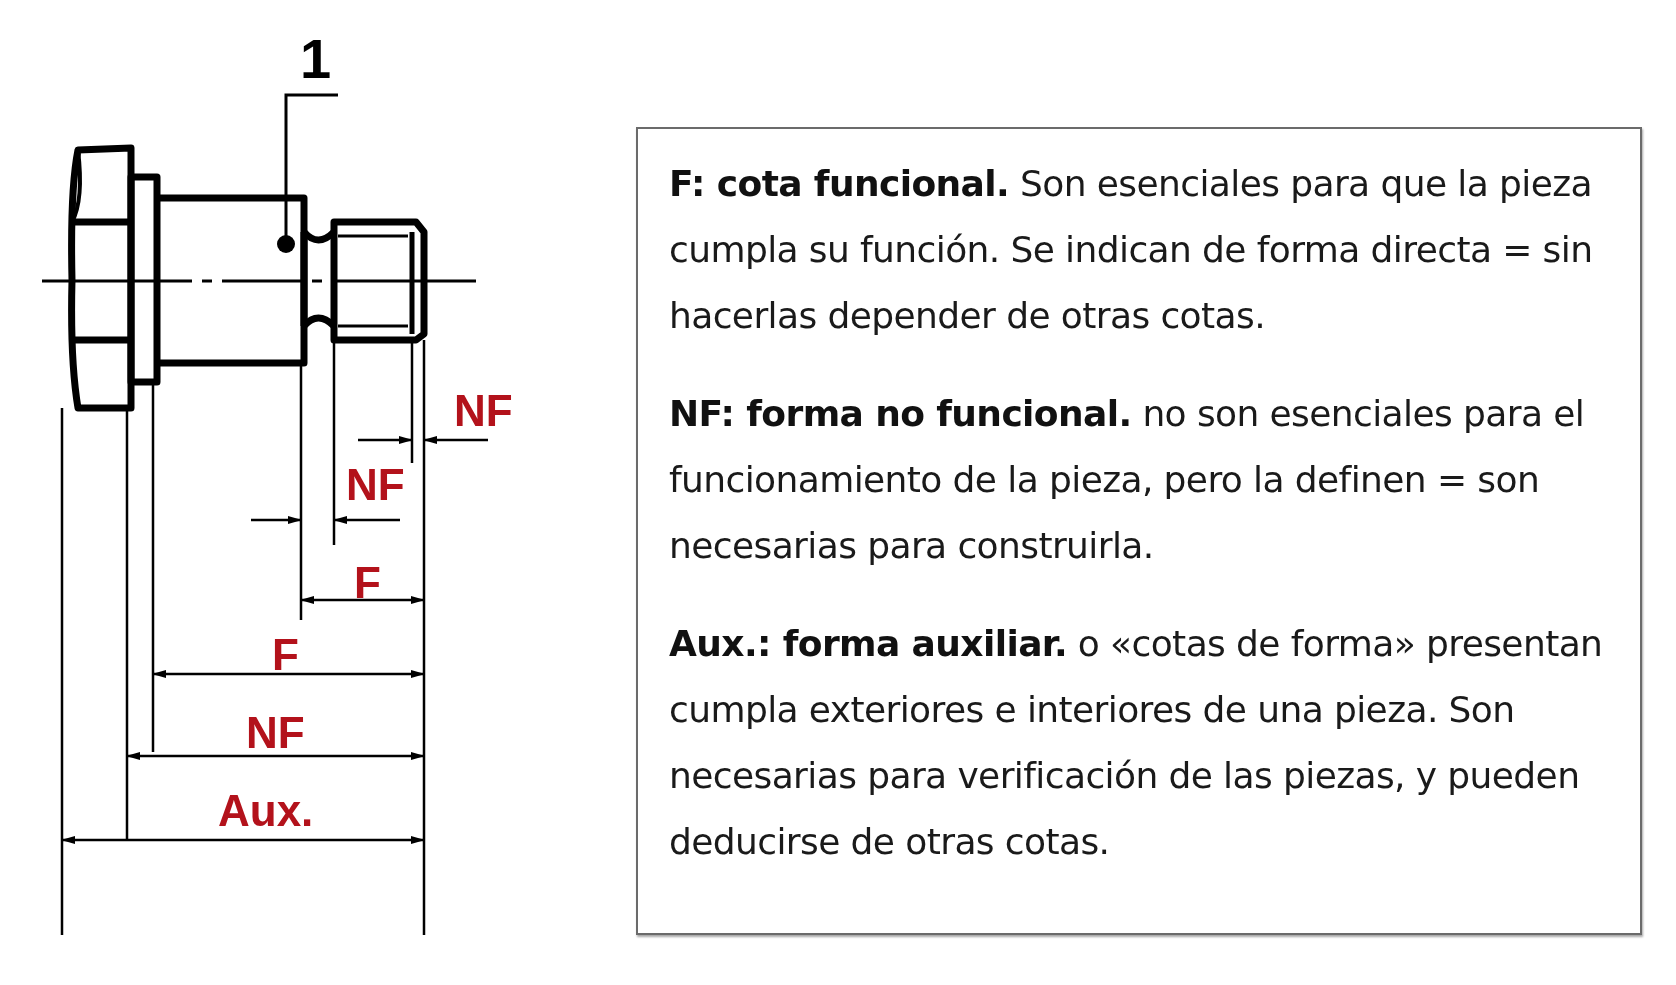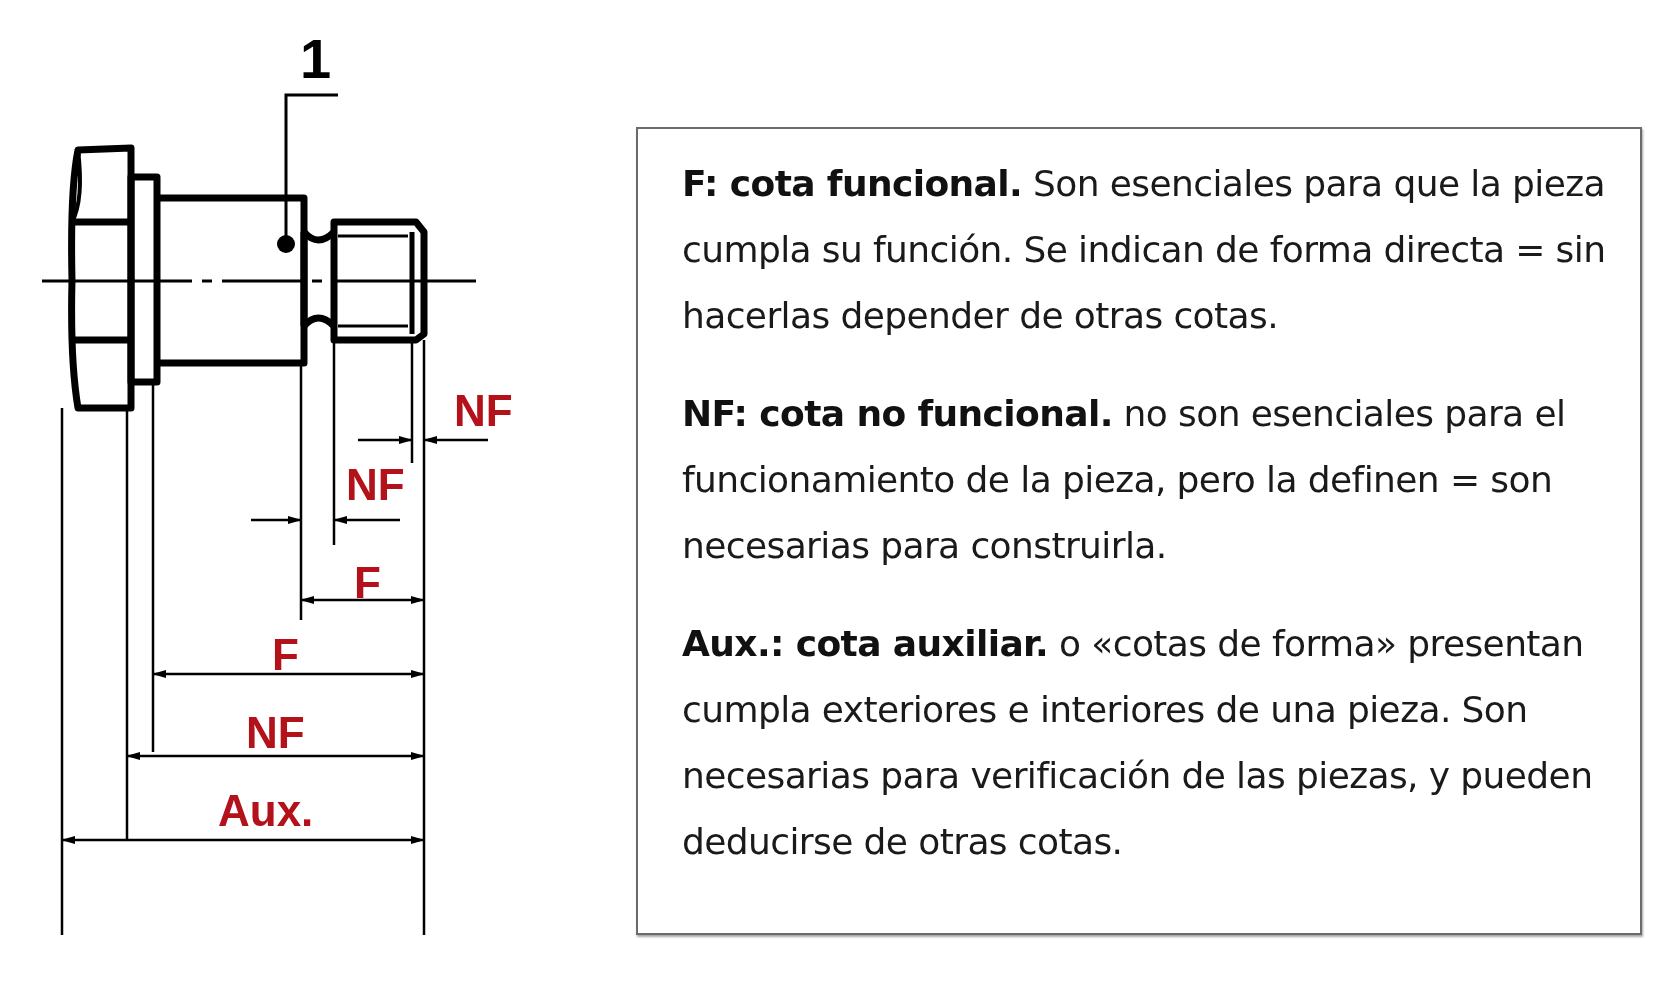--- a/index.html
+++ b/index.html
@@ -1,20 +1,20 @@
 <!DOCTYPE html>
 <html><head>
 <meta charset="utf-8">
 <style>
   html,body{margin:0;padding:0;background:#fff;}
   body{width:1676px;height:985px;position:relative;overflow:hidden;font-family:"Liberation Sans",sans-serif;}
   #drawing{position:absolute;left:0;top:0;width:640px;height:985px;}
   .dimlbl{font-family:"Liberation Sans",sans-serif;font-weight:bold;fill:#b3121b;}
   #legend-box{position:absolute;left:636px;top:127px;width:1006px;height:808px;box-sizing:border-box;border:2px solid #6b6b6b;box-shadow:1px 2px 2px rgba(0,0,0,0.35);background:#fff;padding:22px 26px 0 28px;}
-  .para{font-family:"DejaVu Sans",sans-serif;font-size:36px;line-height:66px;color:#1a1a1a;margin:0 0 32px 16px;letter-spacing:-0.6px;}
+  .para{font-family:"DejaVu Sans",sans-serif;font-size:36px;line-height:66px;color:#1a1a1a;margin:0 0 32px 3px;letter-spacing:-0.6px;}
   .para b{font-weight:bold;color:#111;}
 </style>
 </head>
 <body>
 
 <svg id="drawing" viewBox="0 0 640 985" xmlns="http://www.w3.org/2000/svg">
   <defs>
     <marker id="arr" markerWidth="14" markerHeight="8" refX="13" refY="4" orient="auto-start-reverse" markerUnits="userSpaceOnUse">
       <path d="M0,0 L14,4 L0,8 Z" fill="#000"></path>
     </marker>
@@ -80,15 +80,15 @@
   <text class="dimlbl" x="454" y="426" font-size="44">NF</text>
   <text class="dimlbl" x="346" y="500" font-size="44">NF</text>
   <text class="dimlbl" x="354" y="598" font-size="44">F</text>
   <text class="dimlbl" x="272" y="670" font-size="44">F</text>
   <text class="dimlbl" x="246" y="748" font-size="44">NF</text>
   <text class="dimlbl" x="218" y="826" font-size="44">Aux.</text>
 </svg>
 
 <div id="legend-box">
   <p class="para"><b>F: cota funcional.</b><span> Son esenciales para que la pieza cumpla su función. Se indican de forma directa = sin hacerlas depender de otras cotas.</span></p>
-  <p class="para"><b>NF: cota no funcional.</b><span> no son esenciales para el funcionamiento de la pieza, pero la definen = son necesarias para construirla.</span></p>
-  <p class="para"><b>Aux.: cota auxiliar.</b><span> o «cotas de forma» presentan cumpla exteriores e interiores de una pieza. Son necesarias para verificación de las piezas, y pueden deducirse de otras cotas.</span></p>
+  <p class="para"><b>NF: forma no funcional.</b><span> no son esenciales para el funcionamiento de la pieza, pero la definen = son necesarias para construirla.</span></p>
+  <p class="para"><b>Aux.: forma auxiliar.</b><span> o «cotas de forma» presentan cumpla exteriores e interiores de una pieza. Son necesarias para verificación de las piezas, y pueden deducirse de otras cotas.</span></p>
 </div>
 
 </body></html>

